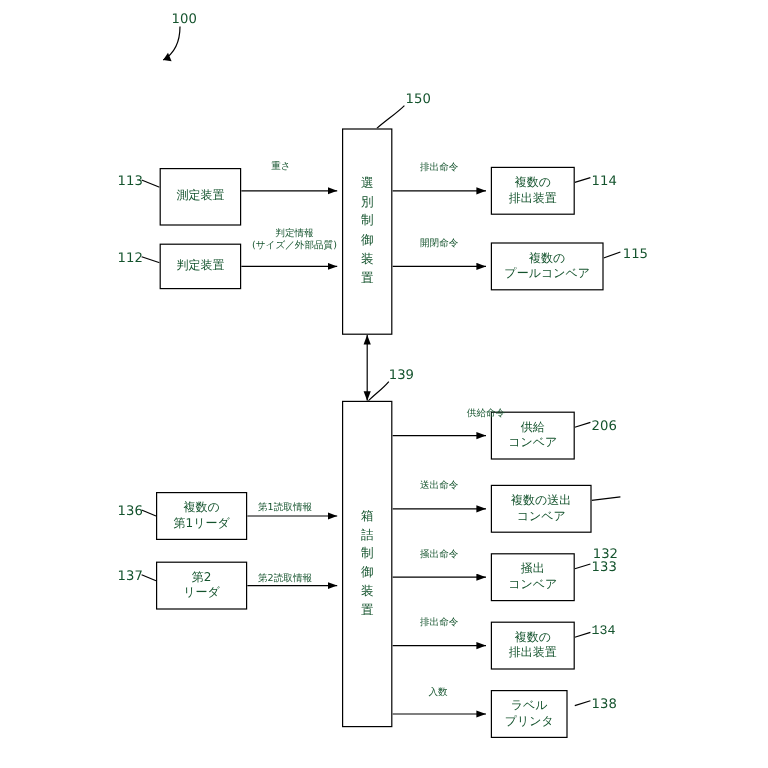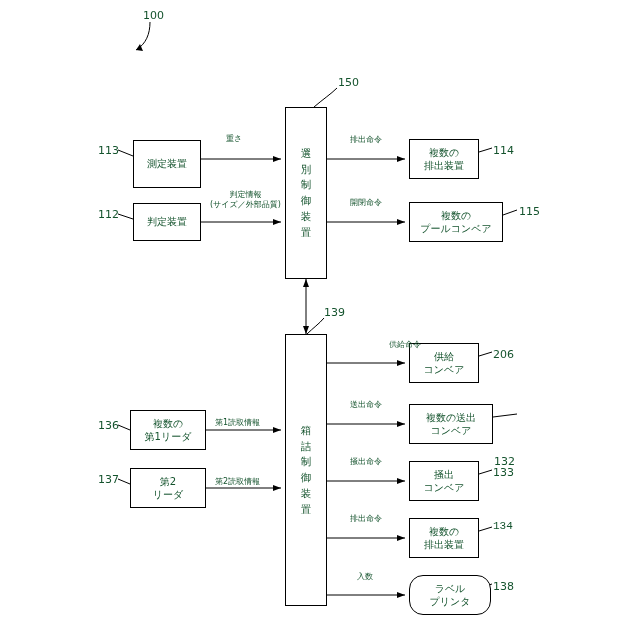--- a/index.html
+++ b/index.html
@@ -179,21 +179,21 @@
   <div class="node" style="left:409px; top:461px; width:70px; height:40px;">
     <span class="ln">掻出</span>
     <span class="ln">コンベア</span>
   </div>
 
   <div class="node" style="left:409px; top:518px; width:70px; height:40px;">
     <span class="ln">複数の</span>
     <span class="ln">排出装置</span>
   </div>
 
-  <div class="node" style="left:409px; top:575px; width:82px; height:40px;border-radius:14px;">
+  <div class="node" style="left:409px; top:575px; width:64px; height:40px;">
     <span class="ln">ラベル</span>
     <span class="ln">プリンタ</span>
   </div>
 
   <div class="node" style="left:130px; top:410px; width:76px; height:40px;">
     <span class="ln">複数の</span>
     <span class="ln">第1リーダ</span>
   </div>
 
   <div class="node" style="left:130px; top:468px; width:76px; height:40px;">

